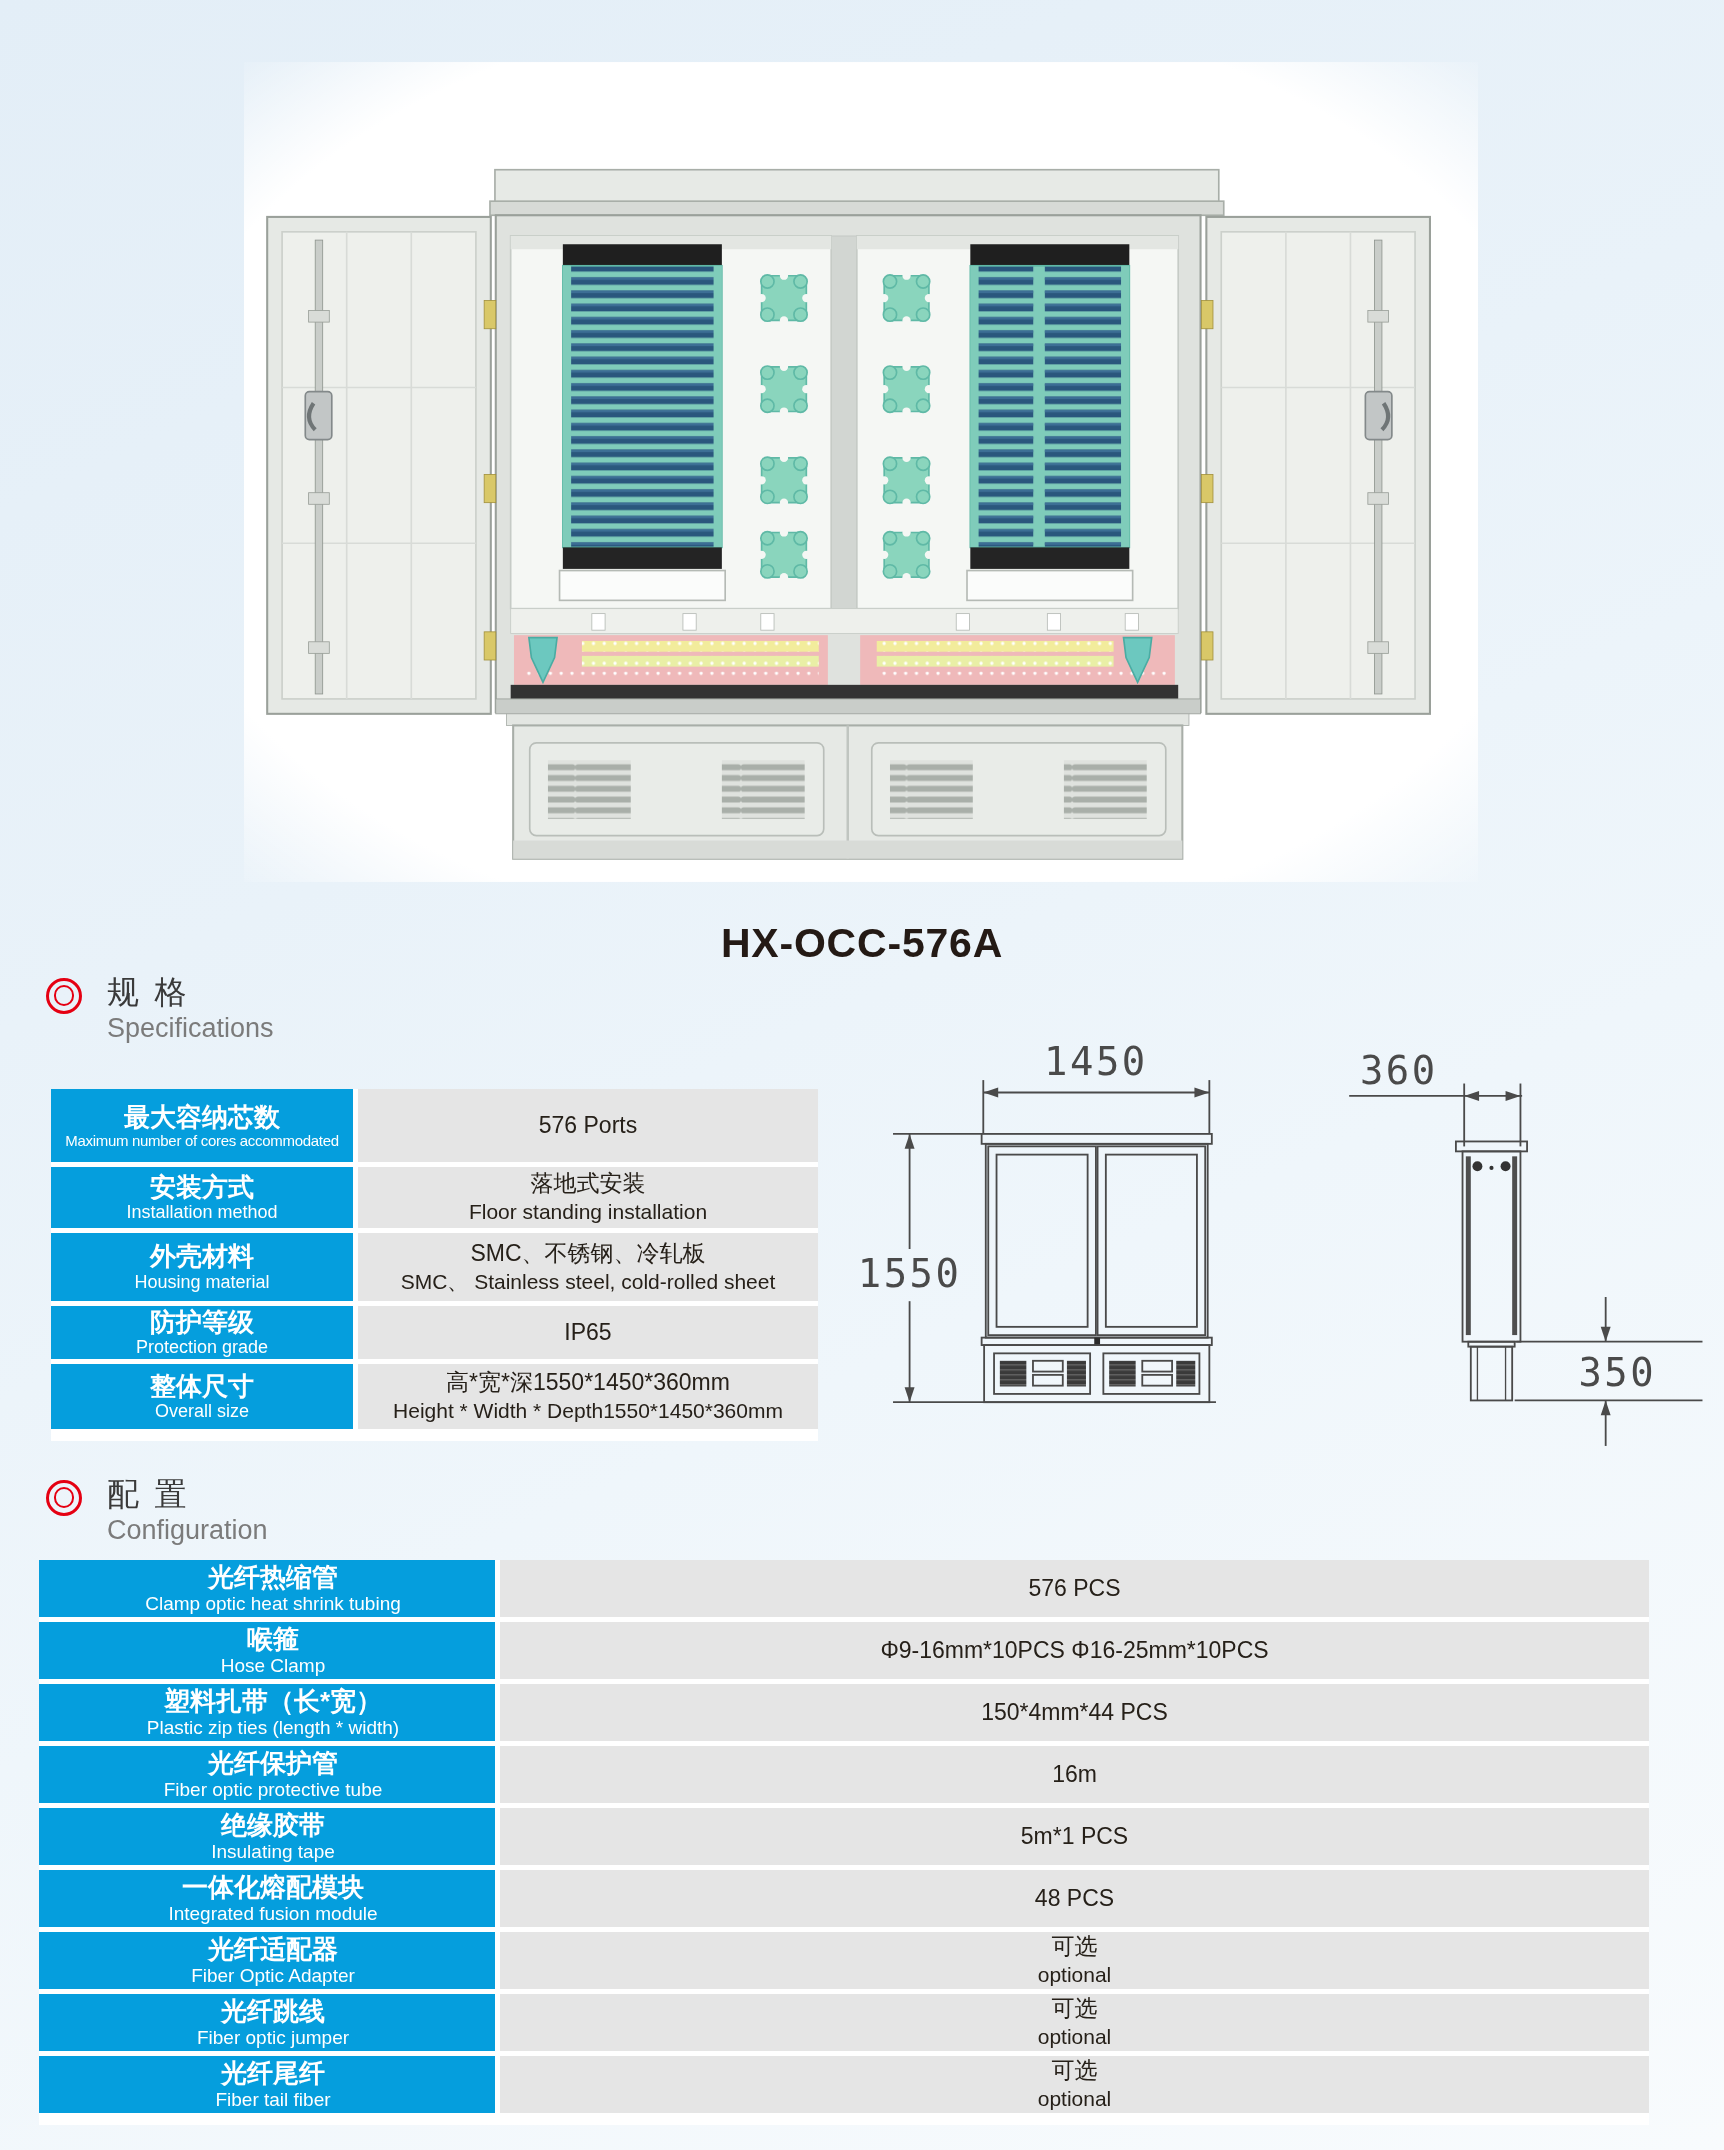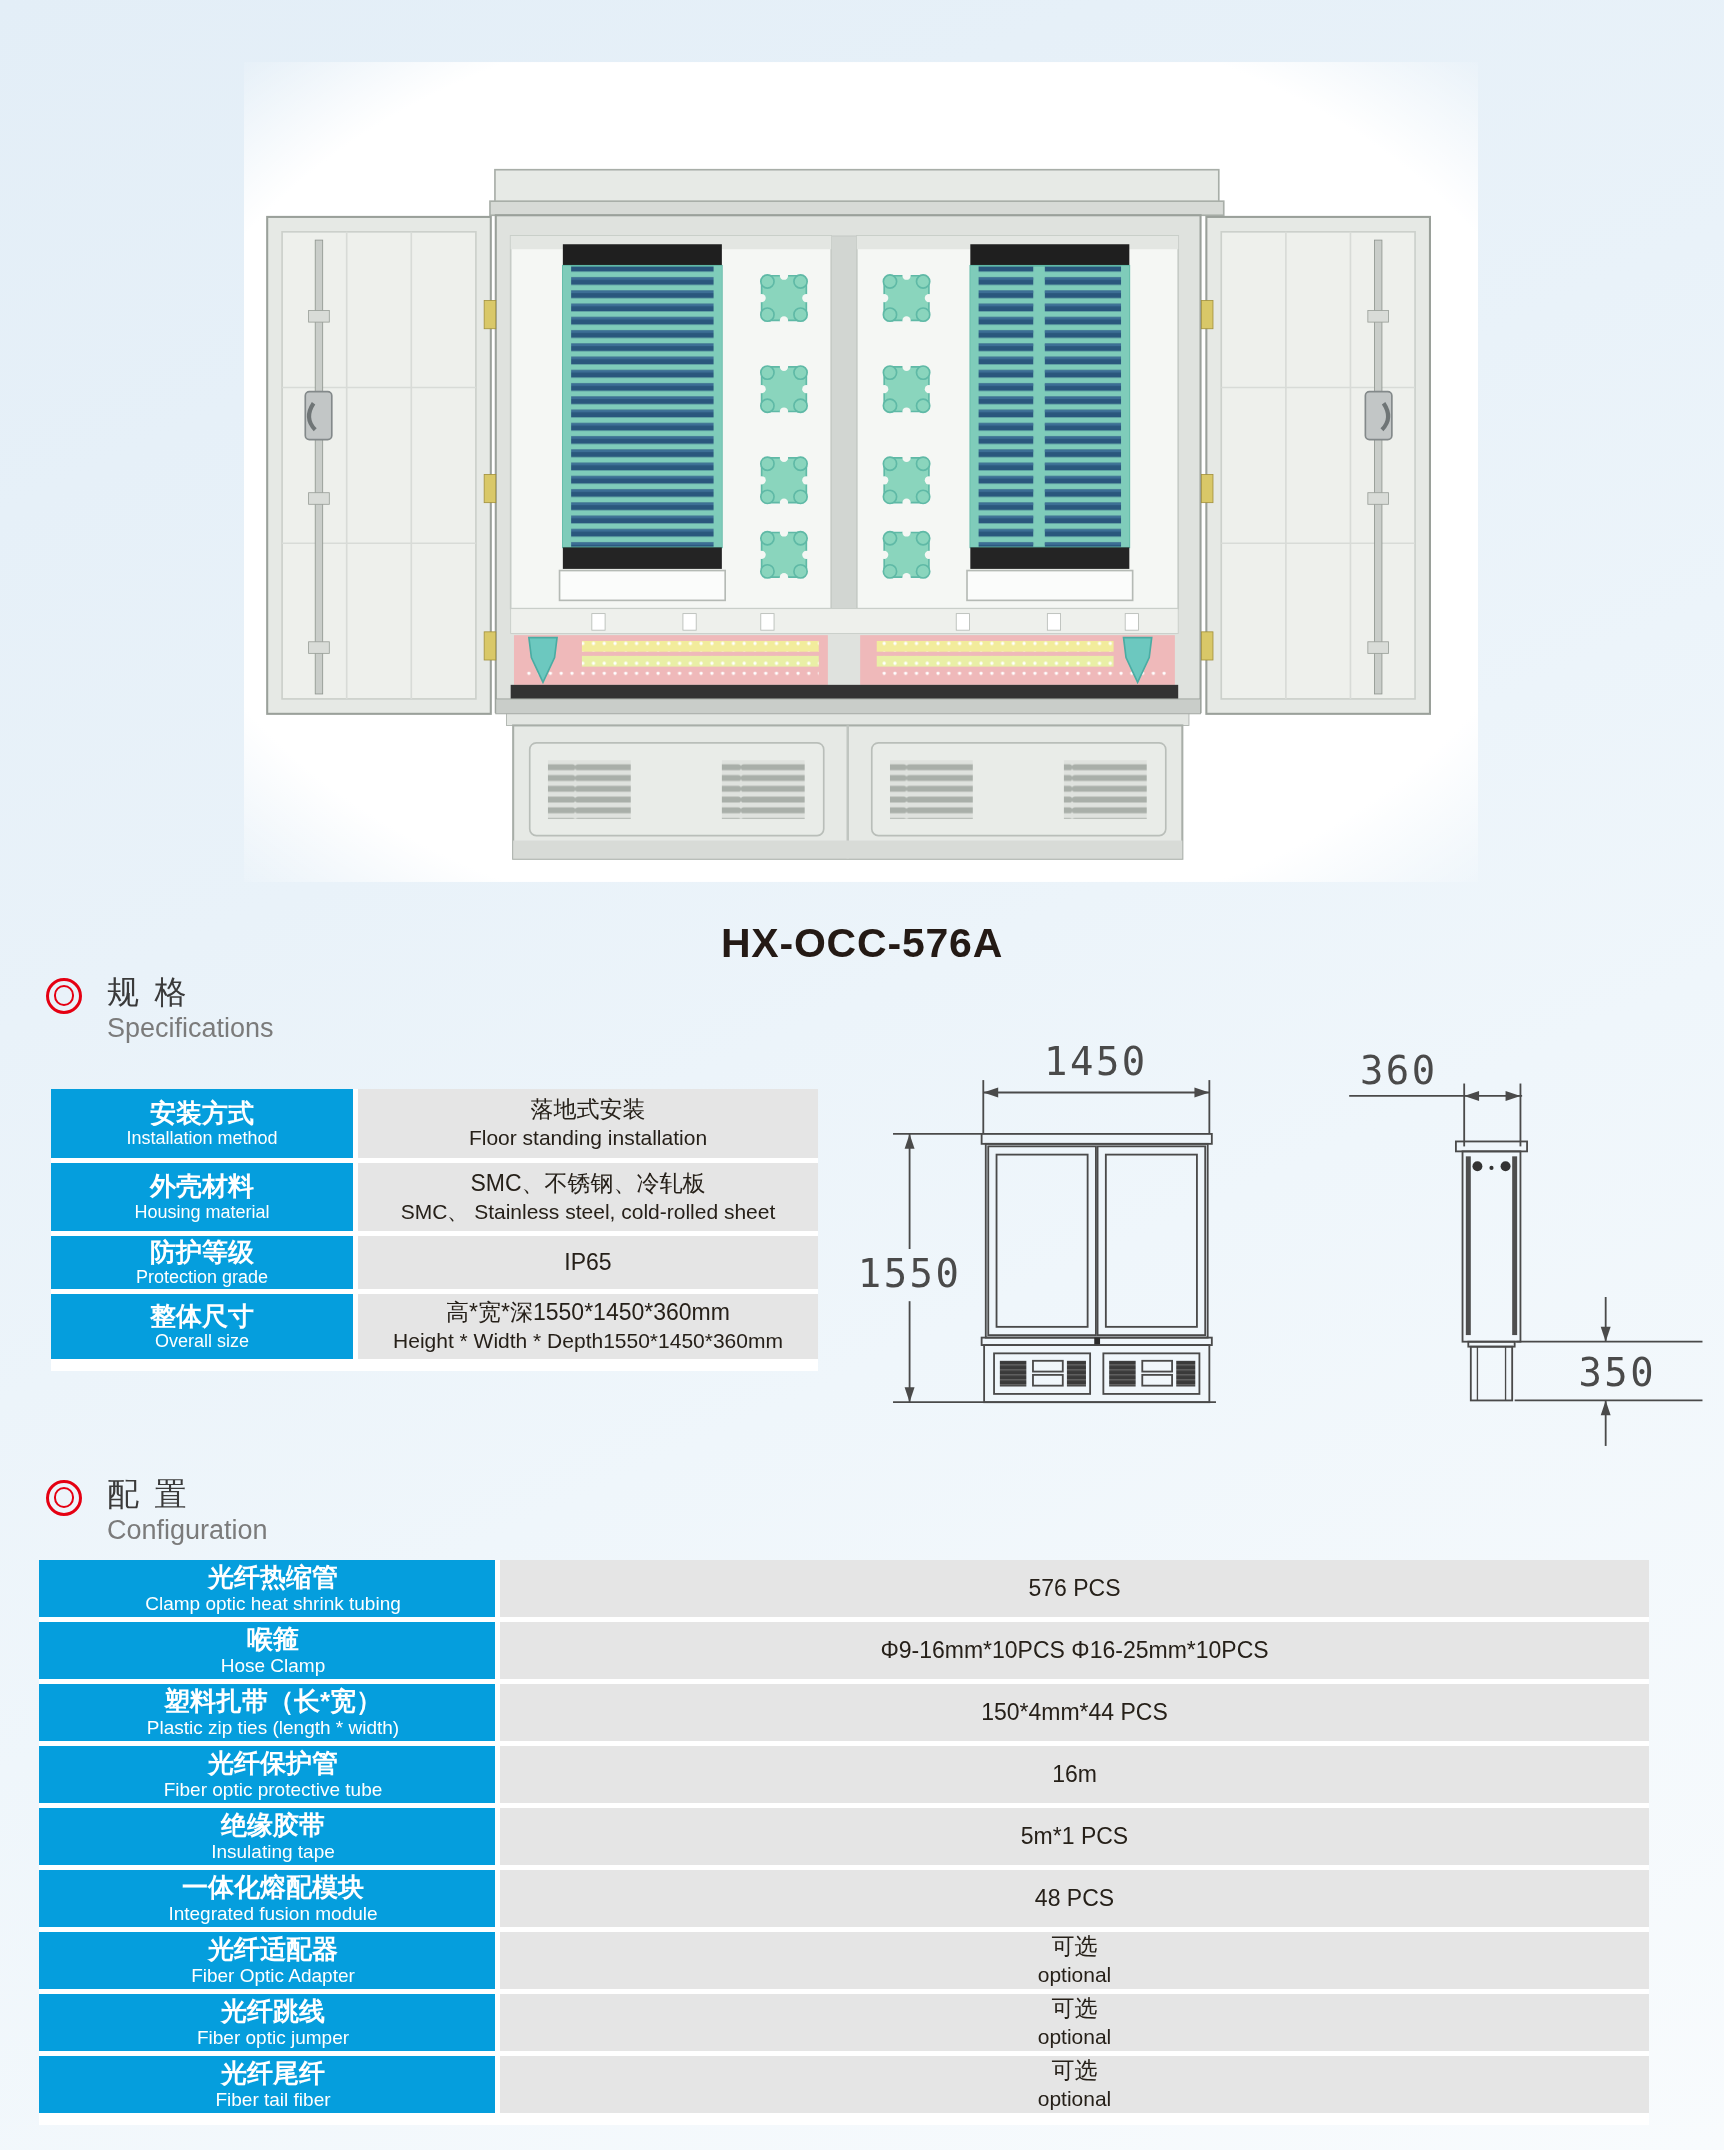--- a/index.html
+++ b/index.html
@@ -32,21 +32,21 @@
     justify-content:center;align-items:center;text-align:center;}
   .tval{flex:1;margin-left:5px;background:var(--gray);color:var(--ink);display:flex;
     flex-direction:column;justify-content:center;align-items:center;text-align:center;}
   .lab-zh{display:block;font-size:26px;font-weight:bold;line-height:1.18;}
   .lab-en{display:block;font-size:18px;line-height:1.15;}
   .vline{display:block;white-space:nowrap;}
   .v1{font-size:23px;line-height:1.3;}
   .v2{font-size:21px;line-height:1.25;}
   #spec-table{left:51px;top:1089px;width:767px;}
   #spec-table .tlab{width:302px;}
-  .sh1{height:73px;} .sh2{height:69px;} .sh3{height:68px;} .sh4{height:53px;} .sh5{height:65px;}
+  .sh1{height:73px;} .sh2{height:61px;} .sh3{height:68px;} .sh4{height:53px;} .sh5{height:65px;}
   .row-s1 .lab-en{font-size:15px;letter-spacing:-0.3px;}
   #config-table{left:39px;top:1560px;width:1610px;}
   #config-table .tlab{width:444px;padding-left:12px;}
   #config-table .trow{height:57px;}
   #config-table .lab-en{font-size:19px;}
   
   .draw{position:absolute;}
   #front-draw{left:845px;top:1040px;}
   #side-draw{left:1326px;top:1040px;}
   .dim-text{font-family:"DejaVu Sans Mono",monospace;font-size:47px;fill:#4a4a4a;letter-spacing:3px;}
@@ -299,20 +299,30 @@
 
 <div class="section-head" id="spec-head">
   <span class="sec-icon"></span>
   <span class="sec-text">
     <span class="sec-zh" style="display:block">规 格</span>
     <span class="sec-en" style="display:block">Specifications</span>
   </span>
 </div>
 
 <div class="tbl" id="spec-table">
+  <div class="trow sh1 row-s1">
+    <div class="tlab">
+      <span class="lab-zh">最大容纳芯数</span>
+      <span class="lab-en">Maximum number of cores accommodated</span>
+    </div>
+    <div class="tval">
+      <span class="vline v1">576 Ports</span>
+      <span class="vline v2"></span>
+    </div>
+  </div>
   <div class="trow sh2">
     <div class="tlab">
       <span class="lab-zh">安装方式</span>
       <span class="lab-en">Installation method</span>
     </div>
     <div class="tval">
       <span class="vline v1">落地式安装</span>
       <span class="vline v2">Floor standing installation</span>
     </div>
   </div>

